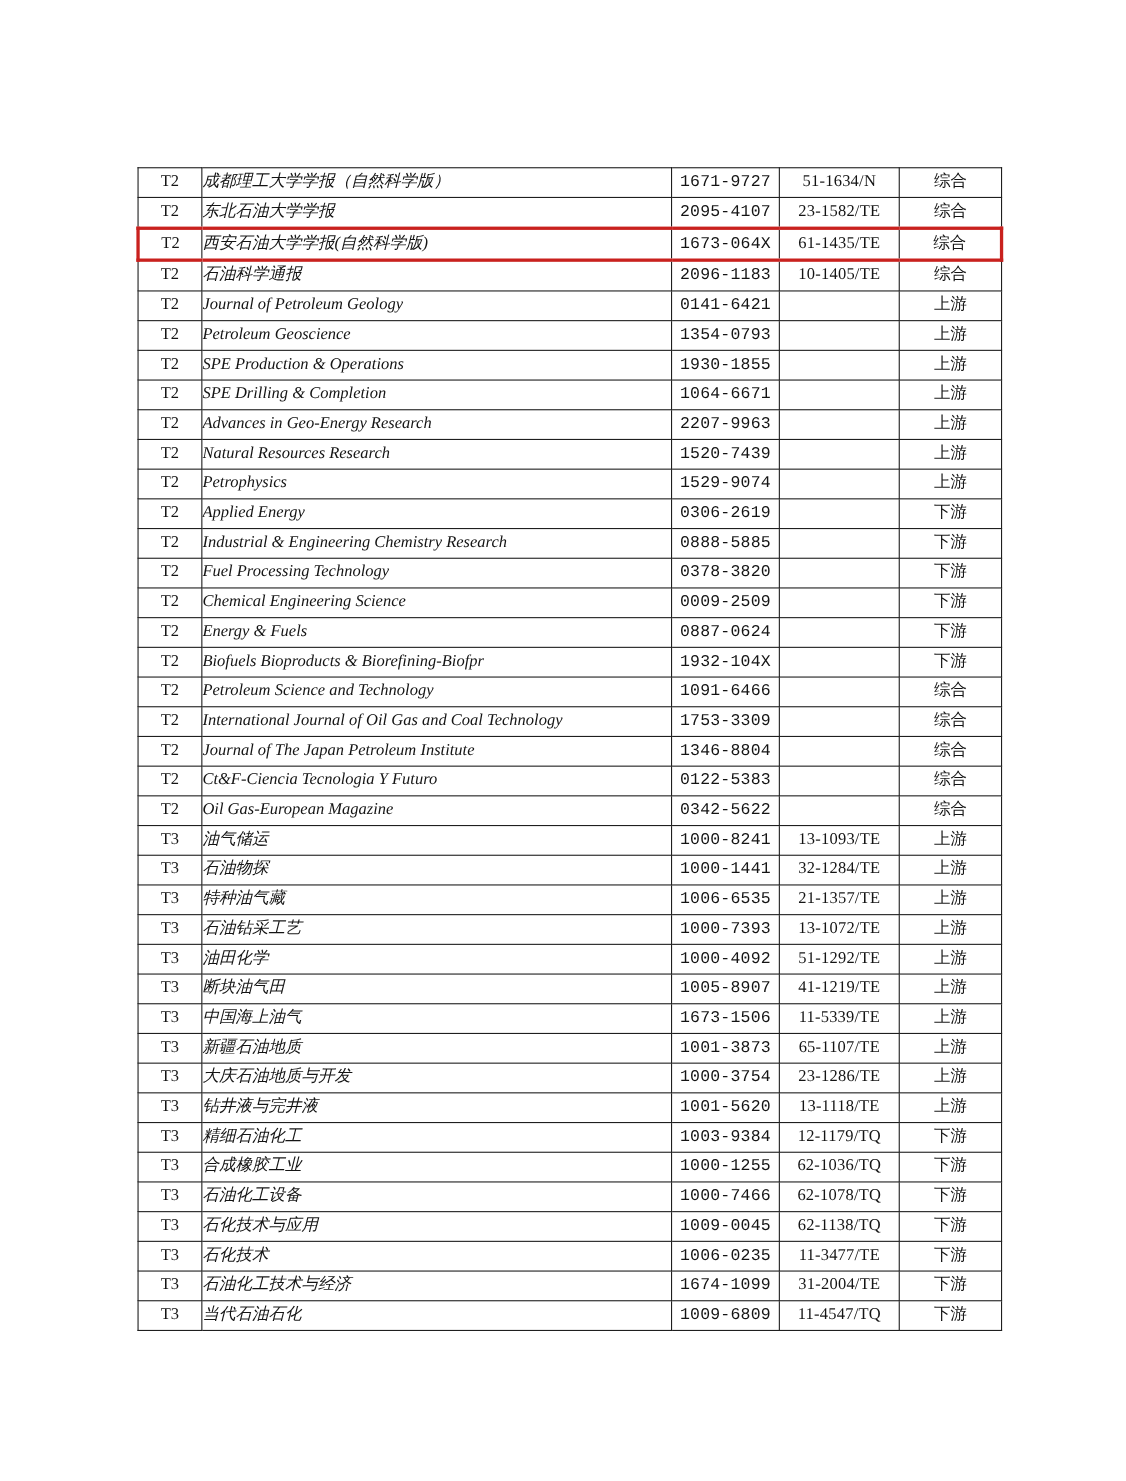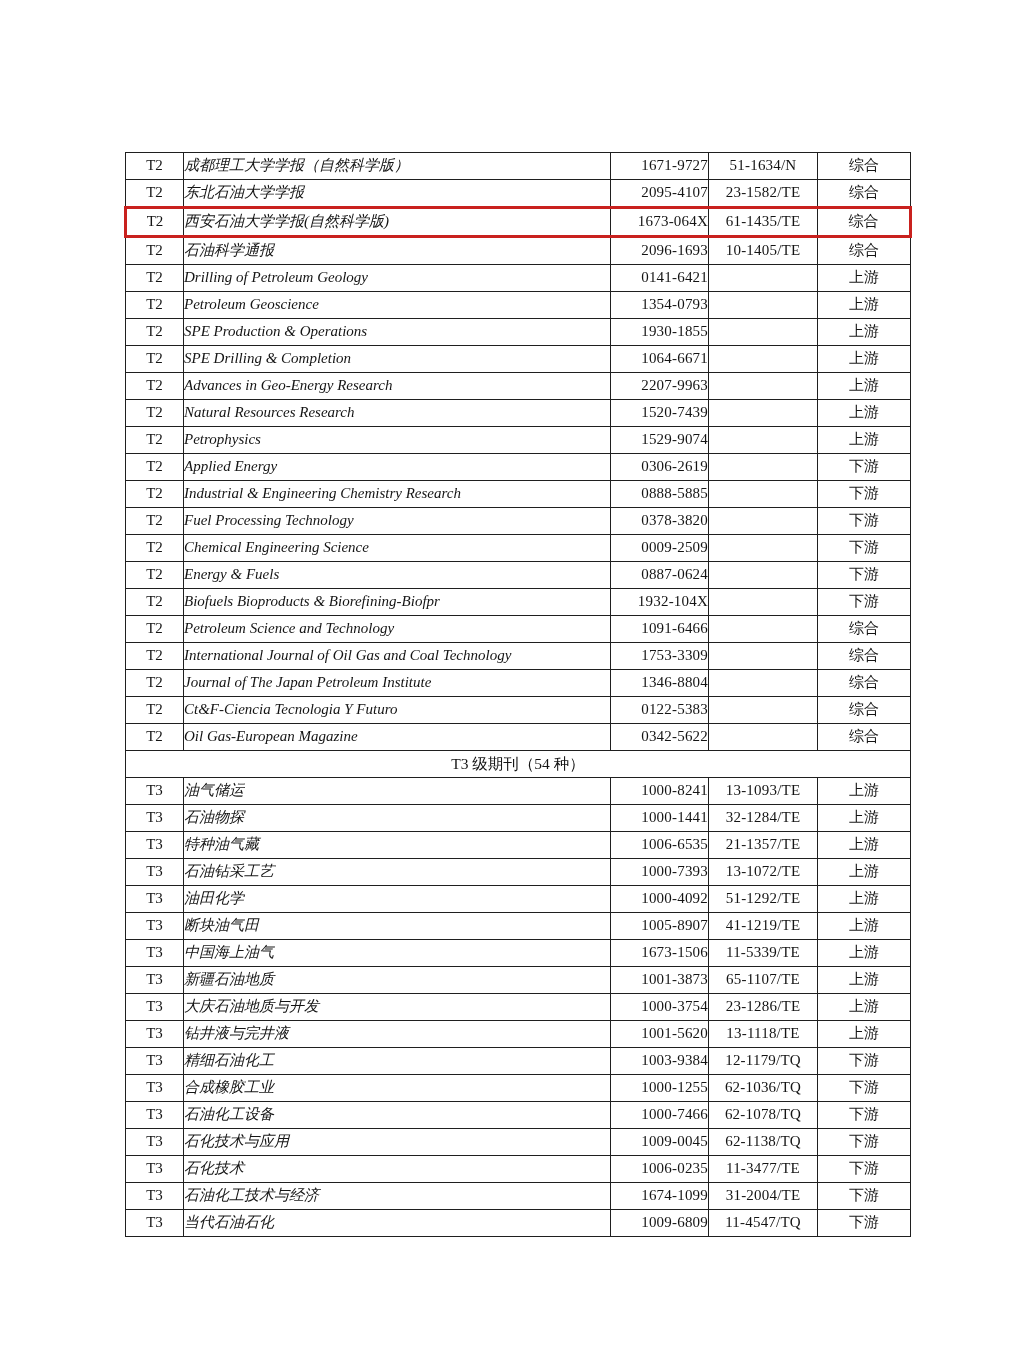--- a/index.html
+++ b/index.html
@@ -31,21 +31,21 @@
     border: 1px solid #1f1f1f;
     height: 26px;
     padding: 0;
     line-height: 1.05;
     overflow: hidden;
     white-space: nowrap;
     color: #141414;
   }
   td.c-level   { width: 57px;  text-align: center; margin-top: 22px; }
   td.c-name    { width: 426px; text-align: left; padding-left: 10px; font-style: italic; }
-  td.c-issn    { width: 97px;  text-align: right; letter-spacing: 0.2px; }
+  td.c-issn    { width: 97px;  text-align: center; letter-spacing: 0.2px; font-family: Liberation Mono, monospace; }
   td.c-cn      { width: 108px; text-align: center; letter-spacing: 0.2px; font-family: Liberation Serif, serif; }
   td.c-cat     { width: 92px;  text-align: center; color: #3a3a3a; }
   tr.section-header td {
     text-align: center;
     font-size: 15.5px;
     color: #141414;
   }
   
   tr.hl td {
     border-top: 3px solid var(--hl-color, #c9211e);
@@ -77,27 +77,27 @@
         <tr class="hl">
           <td class="c-level">T2</td>
           <td class="c-name">西安石油大学学报(自然科学版)</td>
           <td class="c-issn">1673-064X</td>
           <td class="c-cn">61-1435/TE</td>
           <td class="c-cat">综合</td>
         </tr>
         <tr>
           <td class="c-level">T2</td>
           <td class="c-name">石油科学通报</td>
-          <td class="c-issn">2096-1693</td>
+          <td class="c-issn">2096-1183</td>
           <td class="c-cn">10-1405/TE</td>
           <td class="c-cat">综合</td>
         </tr>
         <tr>
           <td class="c-level">T2</td>
-          <td class="c-name">Drilling of Petroleum Geology</td>
+          <td class="c-name">Journal of Petroleum Geology</td>
           <td class="c-issn">0141-6421</td>
           <td class="c-cn"></td>
           <td class="c-cat">上游</td>
         </tr>
         <tr>
           <td class="c-level">T2</td>
           <td class="c-name">Petroleum Geoscience</td>
           <td class="c-issn">1354-0793</td>
           <td class="c-cn"></td>
           <td class="c-cat">上游</td>
@@ -206,23 +206,20 @@
           <td class="c-issn">0122-5383</td>
           <td class="c-cn"></td>
           <td class="c-cat">综合</td>
         </tr>
         <tr>
           <td class="c-level">T2</td>
           <td class="c-name">Oil Gas-European Magazine</td>
           <td class="c-issn">0342-5622</td>
           <td class="c-cn"></td>
           <td class="c-cat">综合</td>
-        </tr>
-        <tr class="section-header">
-          <td colspan="5">T3 级期刊（54 种）</td>
         </tr>
         <tr>
           <td class="c-level">T3</td>
           <td class="c-name">油气储运</td>
           <td class="c-issn">1000-8241</td>
           <td class="c-cn">13-1093/TE</td>
           <td class="c-cat">上游</td>
         </tr>
         <tr>
           <td class="c-level">T3</td>

